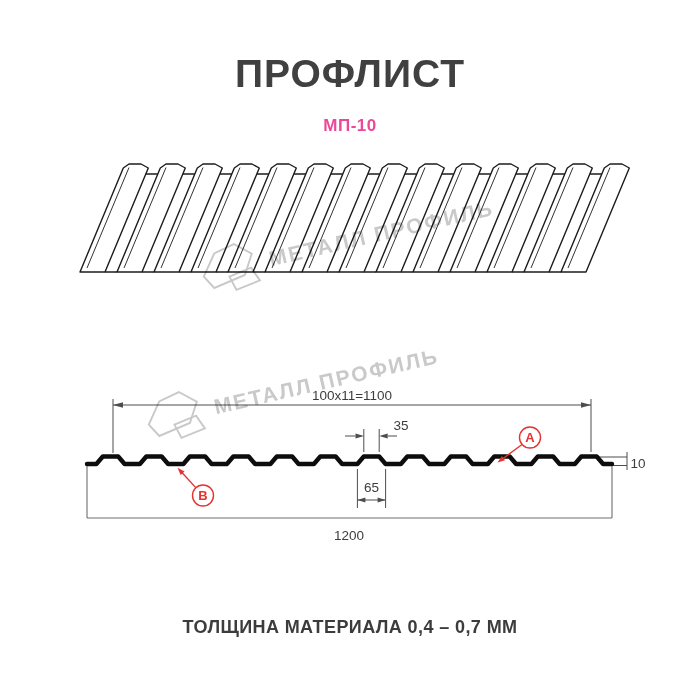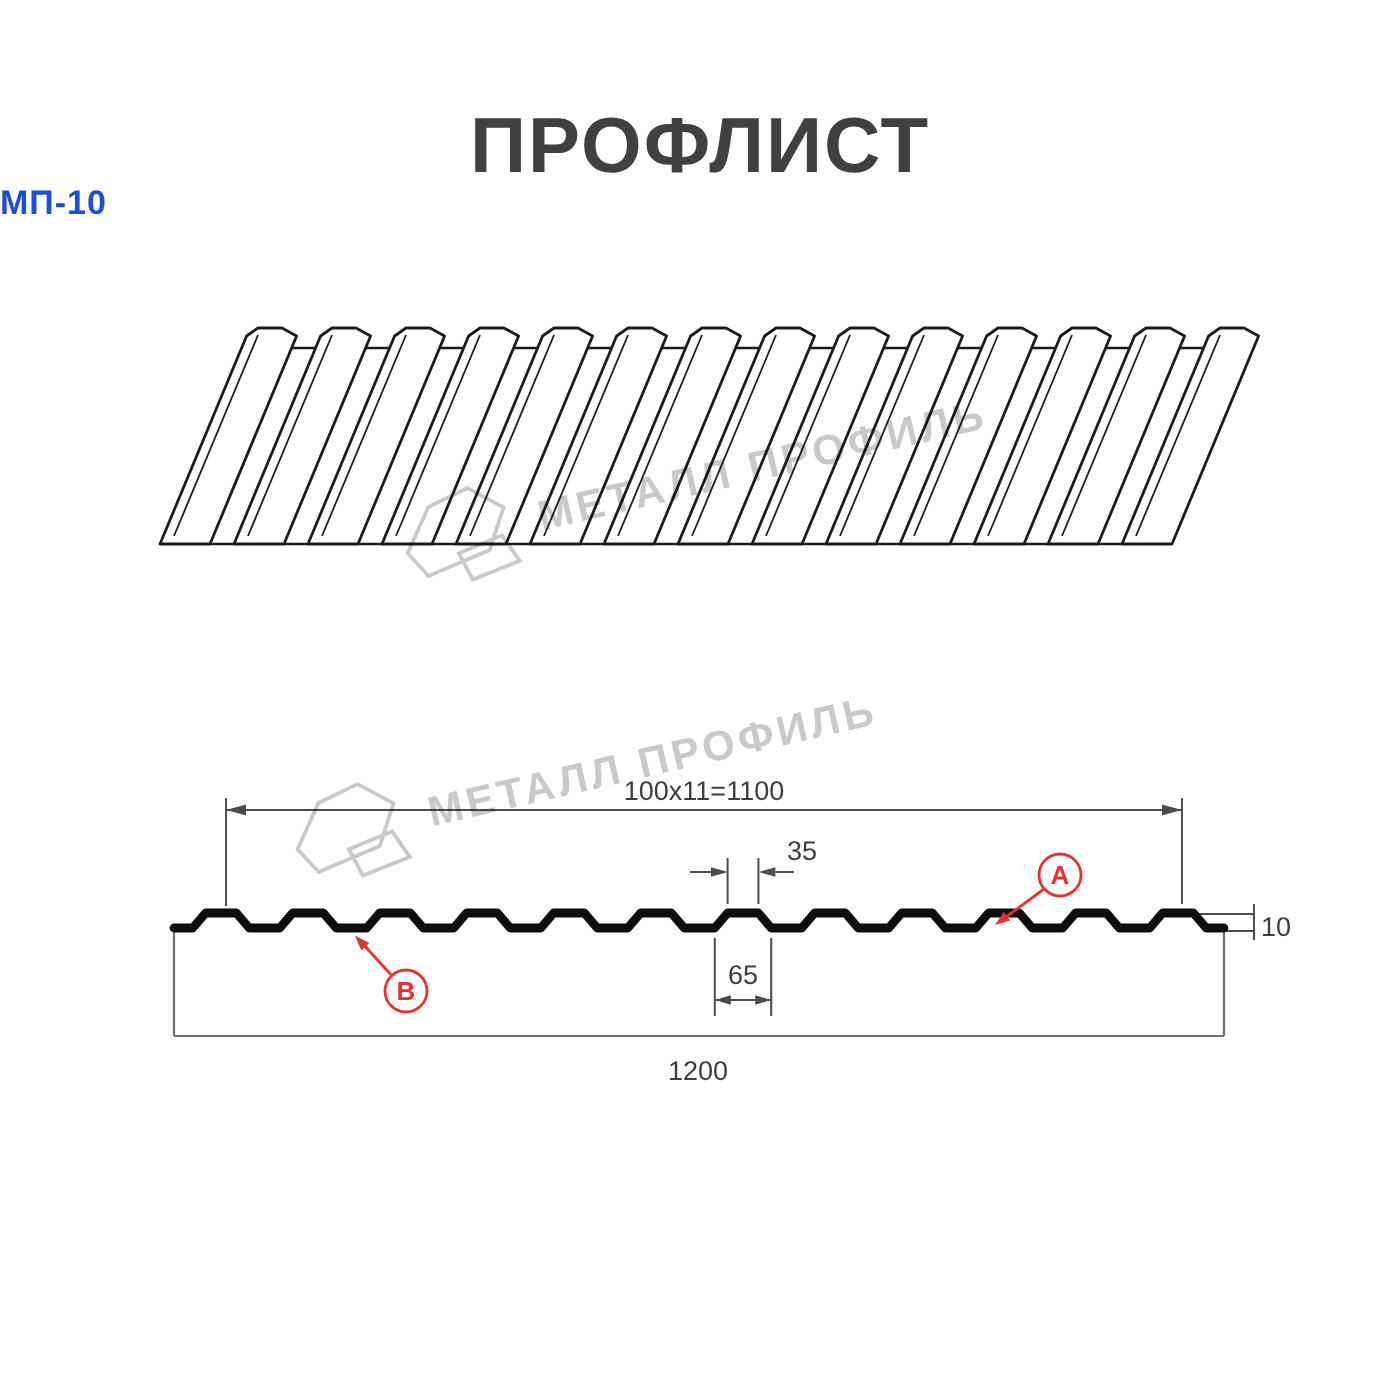--- a/index.html
+++ b/index.html
@@ -1,22 +1,22 @@
 <!DOCTYPE html>
 <html><head>
 <meta charset="utf-8">
 <style>
   *{margin:0;padding:0;box-sizing:border-box}
   html,body{width:700px;height:700px;background:#ffffff;font-family:"Liberation Sans",sans-serif}
   .canvas{position:relative;width:700px;height:700px;background:#fff;overflow:hidden}
 
   .title{position:absolute;top:52px;left:0;width:100%;text-align:center;
          font-size:39px;font-weight:800;color:#404040;letter-spacing:1px}
-  .subtitle{position:absolute;top:92px;left:0;width:100%;
-         font-size:17px;font-weight:700;color:#1d4ed8;letter-spacing:.5px}
+  .subtitle{position:absolute;top:116px;left:0;width:100%;text-align:center;
+         font-size:17px;font-weight:700;color:#ec4899;letter-spacing:.5px}
 
   svg.draw{position:absolute;left:0;top:0}
 
   .rib{fill:#ffffff;stroke:#1c1c1c;stroke-width:1.4;stroke-linejoin:round}
   .ribHL{fill:none;stroke:#1c1c1c;stroke-width:.9}
   .edge{fill:none;stroke:#1c1c1c;stroke-width:1.3}
 
   .thick{fill:none;stroke:#0d0d0d;stroke-width:4.4;stroke-linejoin:round;stroke-linecap:round}
   .thin{fill:none;stroke:#4d4d4d;stroke-width:1}
   .box{fill:none;stroke:#6e6e6e;stroke-width:1.1}
@@ -138,13 +138,14 @@
   </div>
 
   <div class="wm wm2">
     <svg width="62" height="50" viewBox="0 0 64 52">
       <polygon points="4,28 20,7 42,2 58,16 46,36 12,42" fill="none" stroke="#c9c9c9" stroke-width="2"></polygon>
       <polygon points="30,34 54,30 60,45 34,49" fill="none" stroke="#c9c9c9" stroke-width="2"></polygon>
     </svg>
     <span class="t">МЕТАЛЛ ПРОФИЛЬ</span>
   </div>
 
+  <div class="footer">ТОЛЩИНА МАТЕРИАЛА 0,4 – 0,7 ММ</div>
 </div>
 
 </body></html>

